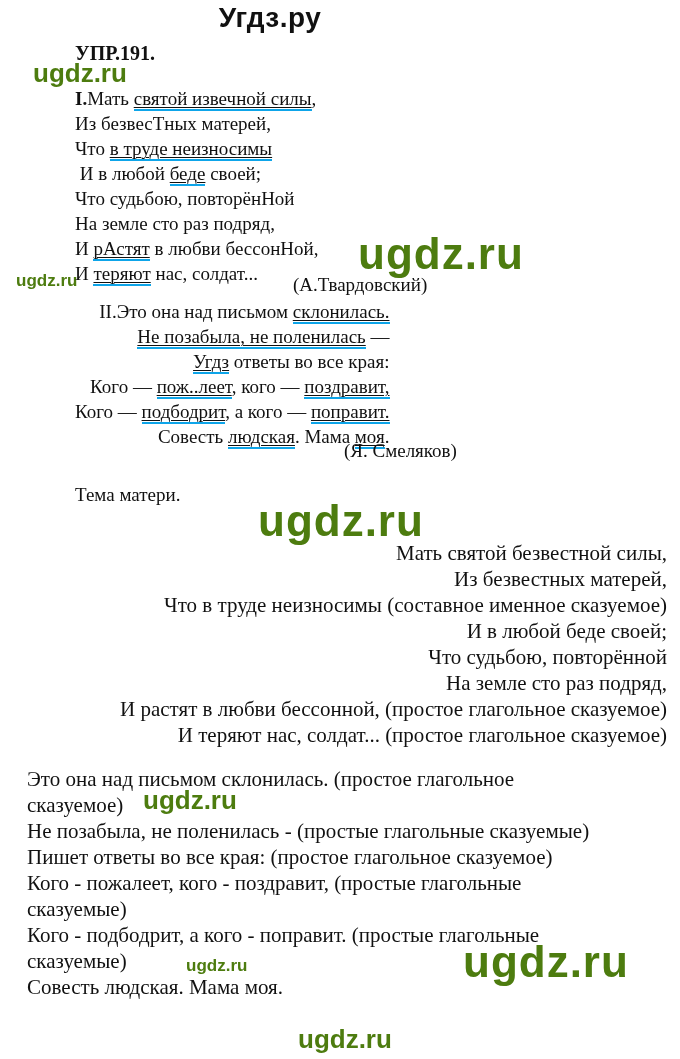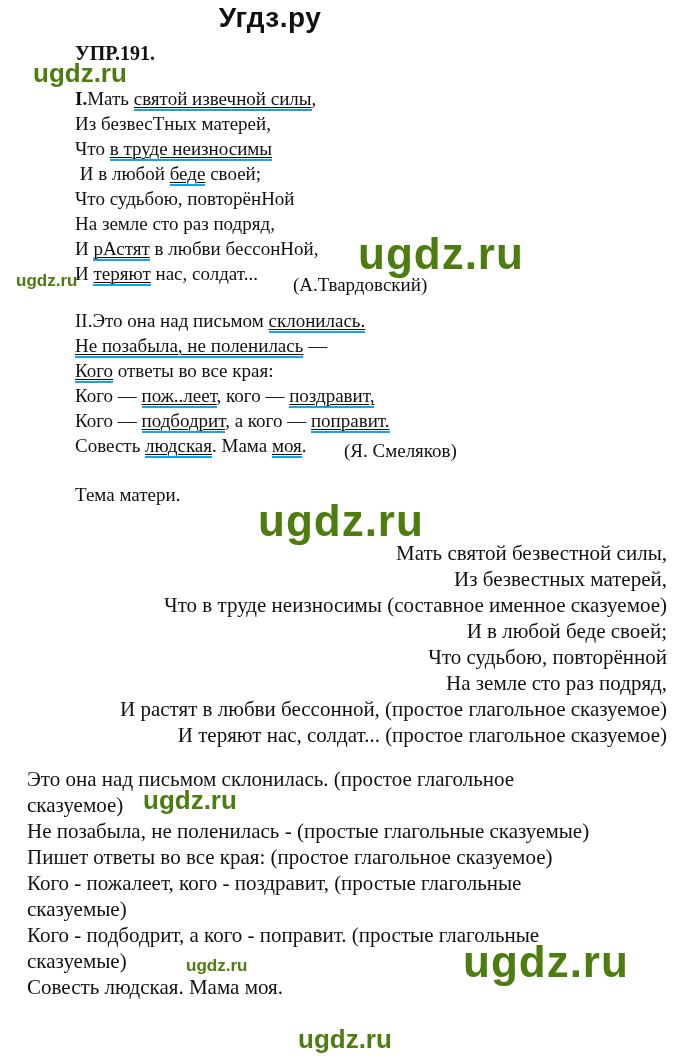--- a/index.html
+++ b/index.html
@@ -56,24 +56,24 @@
   <div class="line"><span>Из безвесТных матерей,</span></div>
   <div class="line"><span>Что </span><span class="pred2">в труде неизносимы</span></div>
   <div class="line"><span> </span><span>И в любой </span><span class="pred2">беде</span><span> своей;</span></div>
   <div class="line"><span>Что судьбою, повторёнНой</span></div>
   <div class="line"><span>На земле сто раз подряд,</span></div>
   <div class="line"><span>И </span><span class="pred2">рАстят</span><span> в любви бессонНой,</span></div>
   <div class="line"><span>И </span><span class="pred2">теряют</span><span> нас, солдат...</span></div>
 </div>
 <div class="author" style="left:293px; top:274px;">(А.Твардовский)</div>
 
-<div class="poem" style="top:308px;">
+<div class="poem" style="top:299px;text-align:right;">
   <div class="line"><span>II.Это она над письмом </span><span class="pred2">склонилась.</span></div>
   <div class="line"><span class="pred2">Не позабыла, не поленилась</span><span> —</span></div>
-  <div class="line"><span class="pred2">Кого</span><span> ответы во все края:</span></div>
+  <div class="line"><span class="pred2">Угдз</span><span> ответы во все края:</span></div>
   <div class="line"><span>Кого — </span><span class="pred2">пож..леет</span><span>, кого — </span><span class="pred2">поздравит,</span></div>
   <div class="line"><span>Кого — </span><span class="pred2">подбодрит</span><span>, а кого — </span><span class="pred2">поправит.</span></div>
   <div class="line"><span>Совесть </span><span class="pred2">людская</span><span>. Мама </span><span class="pred2">моя</span><span>.</span></div>
 </div>
 <div class="author" style="left:325px; top:440px;margin-left:19px;">(Я. Смеляков)</div>
 
 <div class="topic">Тема матери.</div>
 
 <div class="answer" style="top:540px;text-align:right;">
   <div class="line">Мать святой безвестной силы,</div>

